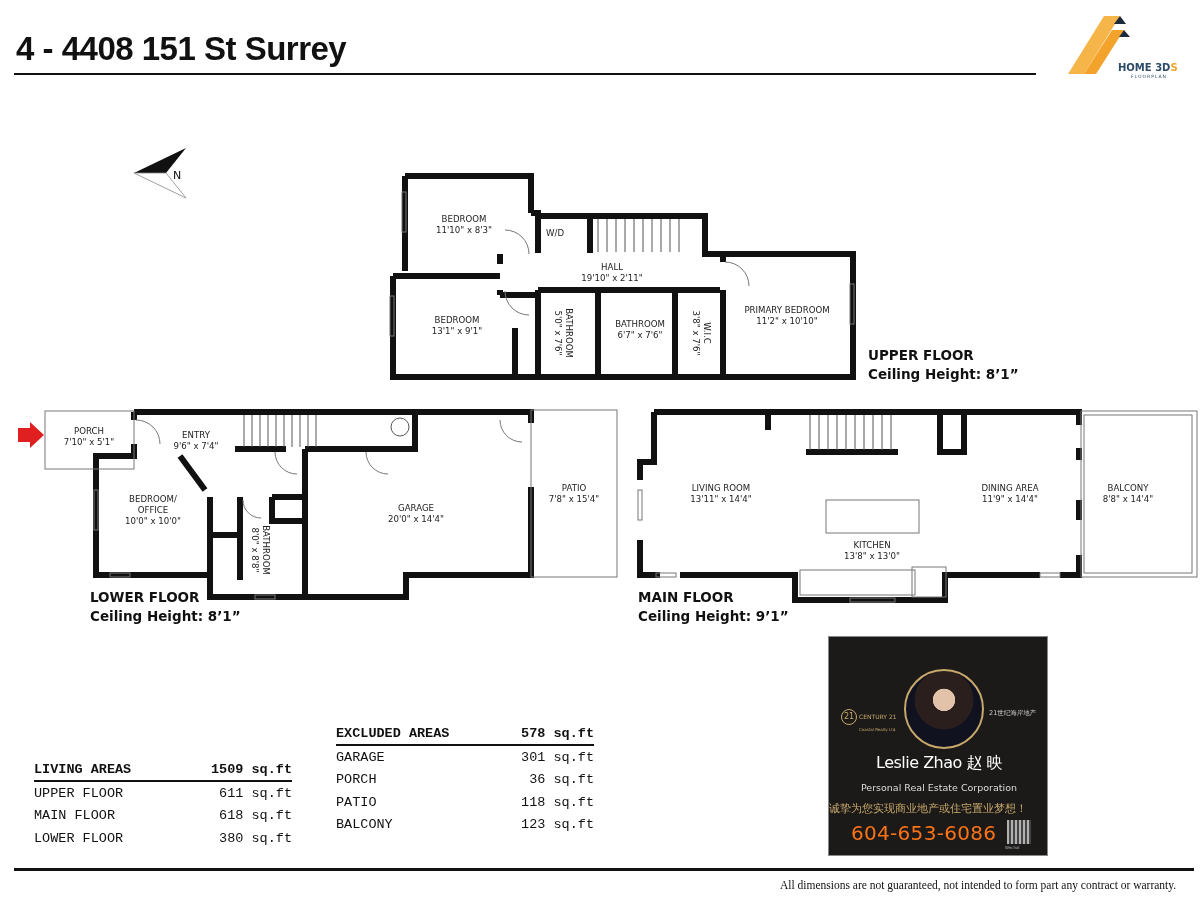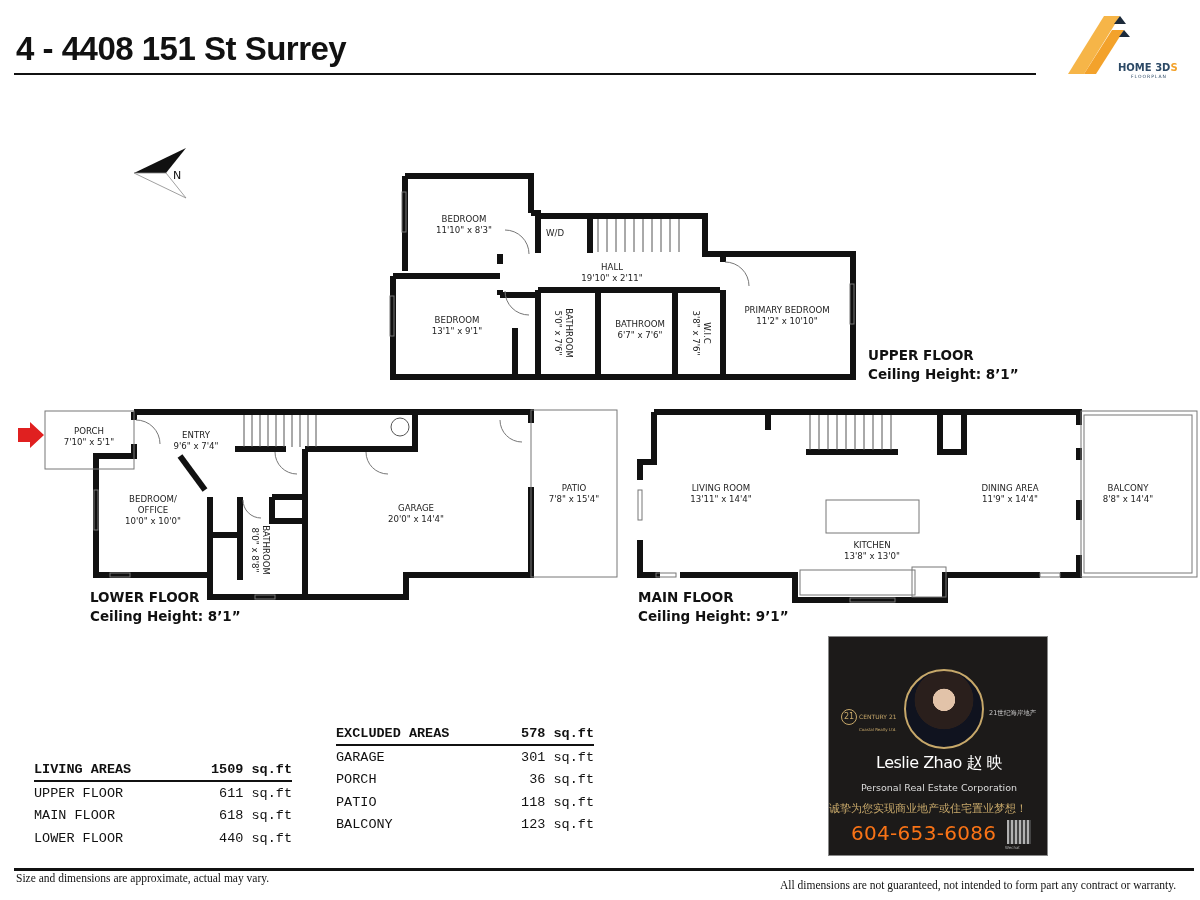--- a/index.html
+++ b/index.html
@@ -273,21 +273,21 @@
   <div class="row">
       <span>UPPER FLOOR</span>
       <span>611 sq.ft</span>
     </div>
   <div class="row">
       <span>MAIN FLOOR</span>
       <span>618 sq.ft</span>
     </div>
   <div class="row">
       <span>LOWER FLOOR</span>
-      <span>440 sq.ft</span>
+      <span>380 sq.ft</span>
     </div>
 </div>
 <div class="tbl" style="left:336px;top:722px;width:258px;">
   <div class="row hdr">
       <span>EXCLUDED AREAS</span>
       <span>578 sq.ft</span>
     </div>
   <div class="row">
       <span>GARAGE</span>
       <span>301 sq.ft</span>
@@ -313,15 +313,14 @@
   <div class="abs agent-name">Leslie Zhao 赵 映</div>
   <div class="abs agent-corp">Personal Real Estate Corporation</div>
   <div class="abs agent-slogan">诚挚为您实现商业地产或住宅置业梦想！</div>
   <div class="abs agent-phone">604-653-6086</div>
   <div class="abs agent-qr"></div>
   <div class="abs agent-qr-label">Wechat</div>
 </div>
 
 <div class="abs bottom-rule"></div>
 <div class="disclaimer" style="left:16px;top:871px;">
-  <div>Size and dimensions are approximate, actual may vary.</div>
 </div>
 <div class="disclaimer" style="left:780px;top:878px;">All dimensions are not guaranteed, not intended to form part any contract or warranty.</div>
 
 </body></html>

